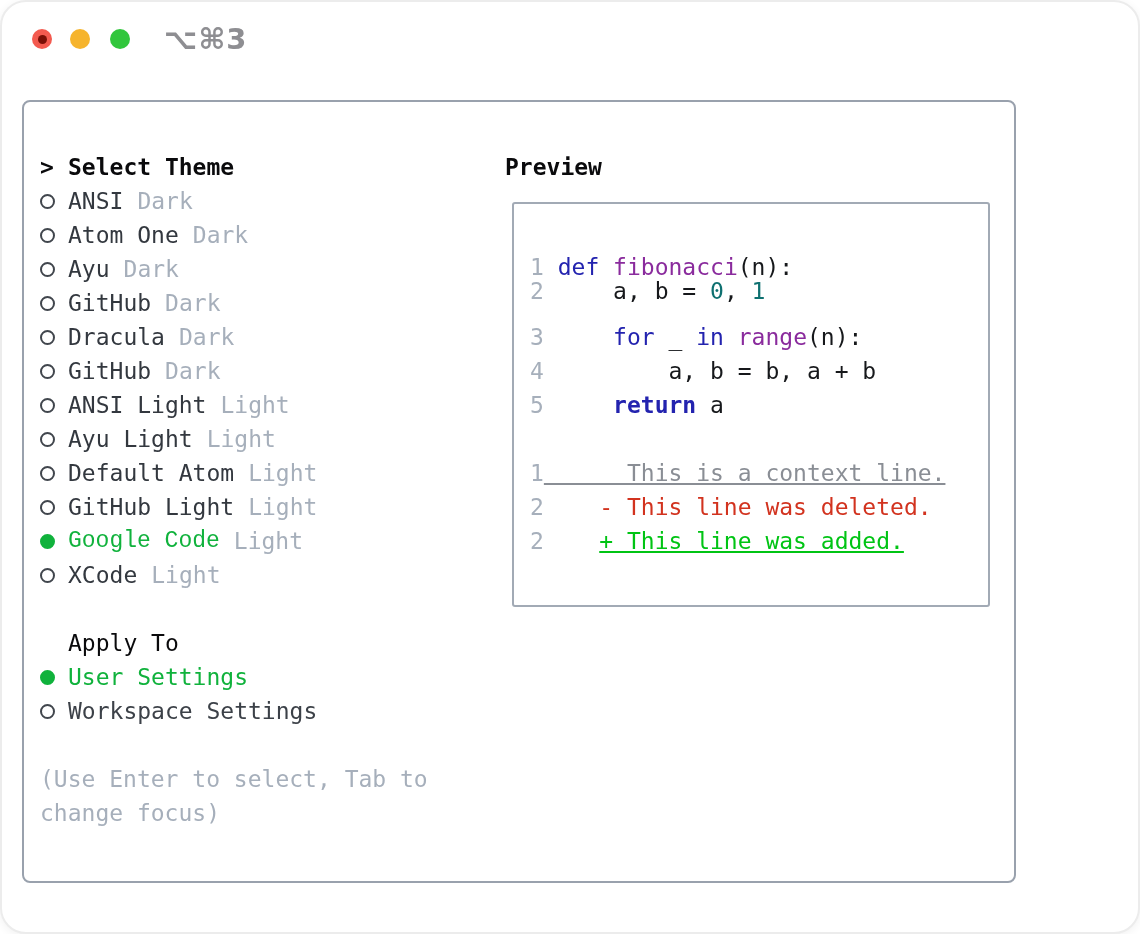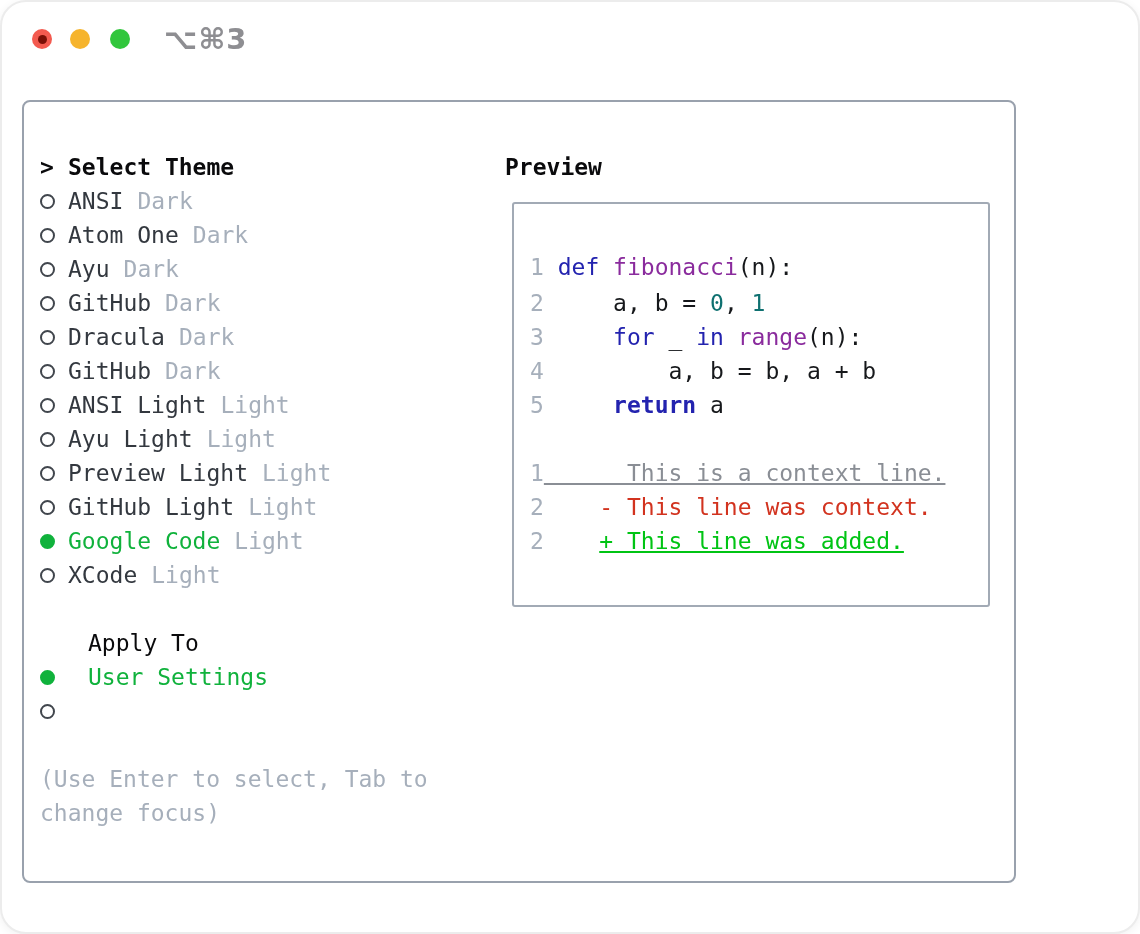--- a/index.html
+++ b/index.html
@@ -25,23 +25,23 @@
            border:2px solid var(--panel-border); border-radius:8px; background:#fff; }
 
   .row { position:absolute; left:16px; height:34px; display:flex; align-items:center;
          font-size:23px; line-height:34px; white-space:pre; }
   .slot { width:28px; flex:none; display:flex; align-items:center; }
   .prompt-ch { font-weight:700; color:#0a0a0c; font-size:23px; }
   .hdr { font-weight:700; color:#0a0a0c; }
   .radio { width:15px; height:15px; border:2.5px solid #41464d; border-radius:50%; }
   .row.selected .radio { background:var(--green); border-color:var(--green); }
   .tname { color:#33383f; }
-  .row.selected .tname { color:var(--green); }
+  .row.selected .tname { color:var(--green);font-family:Liberation Mono, monospace; }
   .tvariant { color:var(--muted); margin-left:14px; }
-  .opt-label { color:#3c4148;margin-left:20px; }
+  .opt-label { color:#3c4148; }
   .row.selected .opt-label { color:var(--green); }
   .help-line { position:absolute; left:16px; height:34px; font-size:23px; line-height:34px;
                color:var(--muted); white-space:pre; }
 
   
   .preview-title { position:absolute; left:481px; top:48px; height:34px;
                    font-size:23px; line-height:34px; font-weight:700; color:#0a0a0c; }
   .preview-box { position:absolute; left:488px; top:100px; width:478px; height:405px;
                  border:2px solid var(--box-border); border-radius:3px; background:#fff; }
   .cline { position:absolute; left:506px; height:34px; font-size:23px; line-height:34px;
@@ -101,21 +101,21 @@
       <span class="tname">ANSI Light</span>
       <span class="tvariant">Light</span>
     </div>
     <div class="row" style="top:320px">
       <span class="slot"><span class="radio"></span></span>
       <span class="tname">Ayu Light</span>
       <span class="tvariant">Light</span>
     </div>
     <div class="row" style="top:354px">
       <span class="slot"><span class="radio"></span></span>
-      <span class="tname">Preview Light</span>
+      <span class="tname">Default Atom</span>
       <span class="tvariant">Light</span>
     </div>
     <div class="row" style="top:388px">
       <span class="slot"><span class="radio"></span></span>
       <span class="tname">GitHub Light</span>
       <span class="tvariant">Light</span>
     </div>
     <div class="row selected" style="top:422px">
       <span class="slot"><span class="radio"></span></span>
       <span class="tname">Google Code</span>
@@ -130,32 +130,33 @@
     <div class="row" style="top:524px">
       <span class="slot"></span>
       <span class="opt-label" style="color:#0a0a0c">Apply To</span>
     </div>
     <div class="row selected" style="top:558px">
       <span class="slot"><span class="radio"></span></span>
       <span class="opt-label">User Settings</span>
     </div>
     <div class="row" style="top:592px">
       <span class="slot"><span class="radio"></span></span>
+      <span class="opt-label">Workspace Settings</span>
     </div>
 
     <div class="help-line" style="top:660px">(Use Enter to select, Tab to</div>
     <div class="help-line" style="top:694px">change focus)</div>
 
     <div class="preview-title">Preview</div>
     <div class="preview-box"></div>
 
     <div class="cline" style="top:148px"><span style="color: rgb(166, 175, 187);">1 </span><span style="color: rgb(35, 35, 175);">def</span><span style="color: rgb(22, 24, 27);"> </span><span style="color: rgb(138, 43, 157);">fibonacci</span><span style="color: rgb(22, 24, 27);">(n):</span></div>
-    <div class="cline" style="top:184px"><span style="color: rgb(166, 175, 187);">2 </span><span style="color: rgb(22, 24, 27);">    a, b = </span><span style="color: rgb(14, 112, 112);">0</span><span style="color: rgb(22, 24, 27);">, </span><span style="color: rgb(14, 112, 112);">1</span></div>
+    <div class="cline" style="top:172px"><span style="color: rgb(166, 175, 187);">2 </span><span style="color: rgb(22, 24, 27);">    a, b = </span><span style="color: rgb(14, 112, 112);">0</span><span style="color: rgb(22, 24, 27);">, </span><span style="color: rgb(14, 112, 112);">1</span></div>
     <div class="cline" style="top:218px"><span style="color: rgb(166, 175, 187);">3 </span><span style="color: rgb(22, 24, 27);">    </span><span style="color: rgb(35, 35, 175);">for</span><span style="color: rgb(22, 24, 27);"> _ </span><span style="color: rgb(35, 35, 175);">in</span><span style="color: rgb(22, 24, 27);"> </span><span style="color: rgb(138, 43, 157);">range</span><span style="color: rgb(22, 24, 27);">(n):</span></div>
     <div class="cline" style="top:252px"><span style="color: rgb(166, 175, 187);">4 </span><span style="color: rgb(22, 24, 27);">        a, b = b, a + b</span></div>
     <div class="cline" style="top:286px"><span style="color: rgb(166, 175, 187);">5 </span><span style="color: rgb(22, 24, 27);">    </span><span style="color: rgb(35, 35, 175); font-weight: bold;">return</span><span style="color: rgb(22, 24, 27);"> a</span></div>
 
     <div class="cline" style="top:354px"><span style="color: rgb(166, 175, 187);">1</span><span style="color: rgb(138, 142, 149); text-decoration: underline;">      This is a context line.</span></div>
-    <div class="cline" style="top:388px"><span style="color: rgb(166, 175, 187);">2</span><span style="color: rgb(22, 24, 27);">    </span><span style="color: rgb(210, 51, 31);">- This line was context.</span></div>
+    <div class="cline" style="top:388px"><span style="color: rgb(166, 175, 187);">2</span><span style="color: rgb(22, 24, 27);">    </span><span style="color: rgb(210, 51, 31);">- This line was deleted.</span></div>
     <div class="cline" style="top:422px"><span style="color: rgb(166, 175, 187);">2</span><span style="color: rgb(22, 24, 27);">    </span><span style="color: rgb(0, 196, 20); text-decoration: underline;">+ This line was added.</span></div>
 
   </div>
 </div>
 
 </body></html>

